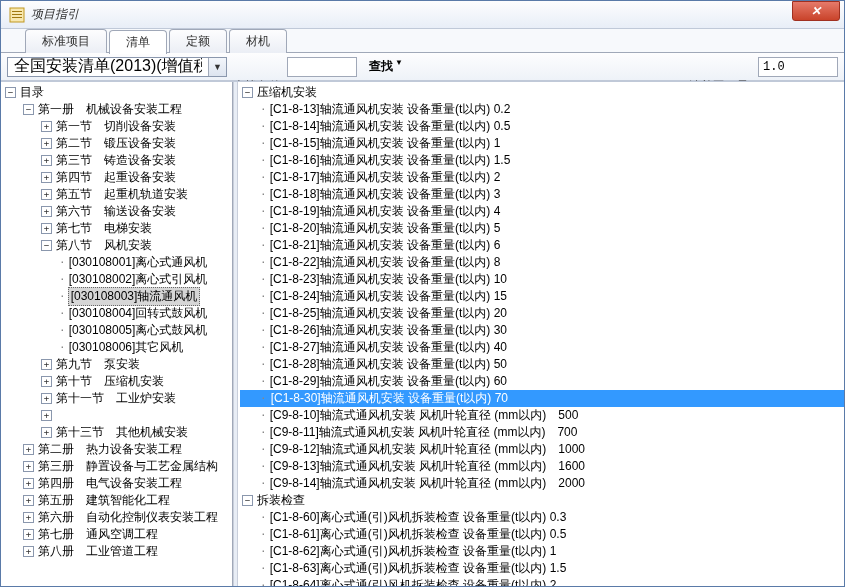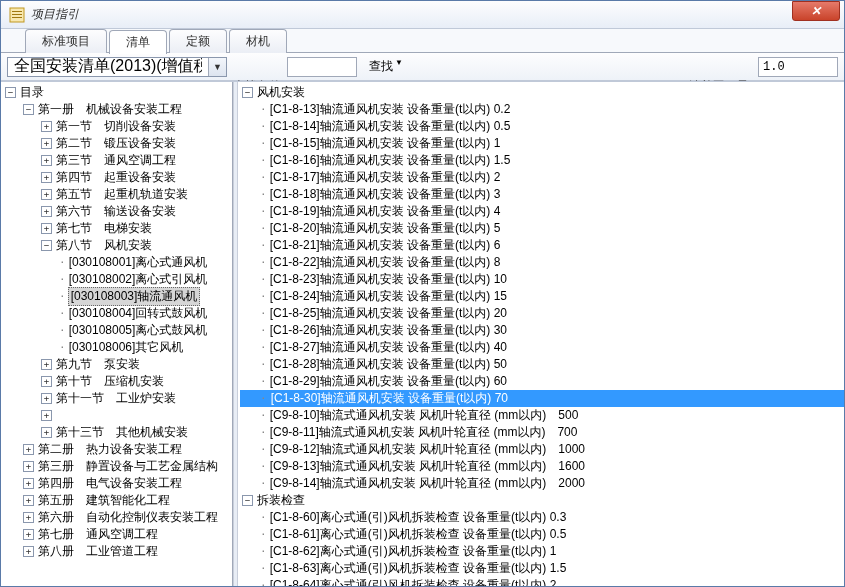--- a/index.html
+++ b/index.html
@@ -13,21 +13,21 @@
 .tabbar { height: 24px; display: flex; align-items: flex-start; padding-left: 24px; border-bottom: 1px solid #a0a8b8; background:#f7f9fc;}
 .tab { padding: 3px 16px; border: 1px solid #a0a8b8; border-bottom: none; background: linear-gradient(#fdfdfe,#ebeef5); border-radius: 4px 4px 0 0; margin-right: 2px; font-size: 12px; color: #333; cursor: pointer;}
 .tab.active { background: #fff; position: relative; top: 1px; }
 .toolbar { height: 28px; display: flex; align-items: center; padding: 0 6px; border-bottom: 1px solid #c0c9d8; background: linear-gradient(#fdfdfe,#eef2f8); gap: 6px;}
 .combo { display: flex; align-items: center; border: 1px solid #8a97ad; background: #fff; height: 20px; }
 .combo input { border: none; padding: 0 6px; font-size: 16px; width: 200px; outline: none;}
 .combo .dd { width: 18px; height: 18px; display:flex; align-items:center; justify-content:center; background: linear-gradient(#f3f6fb,#dde4ef); border-left:1px solid #a0a8b8; font-size:9px; color:#333;}
 .tb-label { font-size:12px; color:#333;margin-top:40px; }
 .tb-input { border:1px solid #a0a8b8; height:20px; padding:0 4px; font-size:12px; width:80px;font-family:Liberation Mono, monospace;}
 .tb-search { border:1px solid #a0a8b8; height:20px; padding:0 4px; font-size:12px; width:70px;}
-.tb-btn2 { display:flex; align-items:flex-start; border:none; background:none; font-size:12px; padding:2px 6px; cursor:pointer;}
+.tb-btn2 { display:flex; align-items:flex-start; border:none; background:none; font-size:12px; padding:2px 6px; cursor:pointer;font-weight:bold;}
 .content { flex: 1; display: flex; overflow: hidden; border-top:1px solid #c0c9d8;}
 .left-pane { width: 232px; border-right: 1px solid #a0a8b8; display: flex; overflow: hidden; background: #fff;}
 .splitter { width: 5px; background: #e8edf5; border-left:1px solid #c8ceda; border-right:1px solid #c8ceda; cursor:col-resize;}
 .right-pane { flex: 1; display: flex; overflow: hidden; background:#fff;}
 .tree-wrap { flex:1; overflow: auto; padding: 2px 0 2px 2px; }
 .tree-wrap::-webkit-scrollbar { width:16px; height:16px;}
 .tree-wrap::-webkit-scrollbar-track { background:#f0f0f0; border:1px solid #d0d0d0;}
 .tree-wrap::-webkit-scrollbar-thumb { background:linear-gradient(#e8eef7,#c8d2e2); border:1px solid #a0a8b8; border-radius:2px;}
 .tree-wrap::-webkit-scrollbar-button { background:linear-gradient(#f3f6fb,#dde4ef); border:1px solid #a0a8b8; height:16px; width:16px;}
 .tree-node { display: flex; align-items: center; height: 17px; white-space: nowrap; font-size: 12px; color: #000; cursor: pointer; }
@@ -99,21 +99,21 @@
             <span class="label">第一节　切削设备安装</span>
           </div>
           <div class="tree-node">
             <span class="sp" style="width: 38px;"></span>
             <span class="expander">+</span>
             <span class="label">第二节　锻压设备安装</span>
           </div>
           <div class="tree-node">
             <span class="sp" style="width: 38px;"></span>
             <span class="expander">+</span>
-            <span class="label">第三节　通风空调工程</span>
+            <span class="label">第三节　铸造设备安装</span>
           </div>
           <div class="tree-node">
             <span class="sp" style="width: 38px;"></span>
             <span class="expander">+</span>
             <span class="label">第四节　起重设备安装</span>
           </div>
           <div class="tree-node">
             <span class="sp" style="width: 38px;"></span>
             <span class="expander">+</span>
             <span class="label">第五节　起重机轨道安装</span>
@@ -223,21 +223,21 @@
             <span class="label">第八册　工业管道工程</span>
           </div>
         </div>
     </div>
     <div class="splitter"></div>
     <div class="right-pane">
       <div class="tree-wrap" id="rightTree">
           <div class="tree-node">
             <span class="sp" style="width: 2px;"></span>
             <span class="expander">−</span>
-            <span class="label">风机安装</span>
+            <span class="label">压缩机安装</span>
           </div>
           <div class="tree-node">
             <span class="sp" style="width: 20px;"></span>
             <span class="leaf-dots">·</span>
             <span class="label">[C1-8-13]轴流通风机安装 设备重量(t以内) 0.2</span>
           </div>
           <div class="tree-node">
             <span class="sp" style="width: 20px;"></span>
             <span class="leaf-dots">·</span>
             <span class="label">[C1-8-14]轴流通风机安装 设备重量(t以内) 0.5</span>

